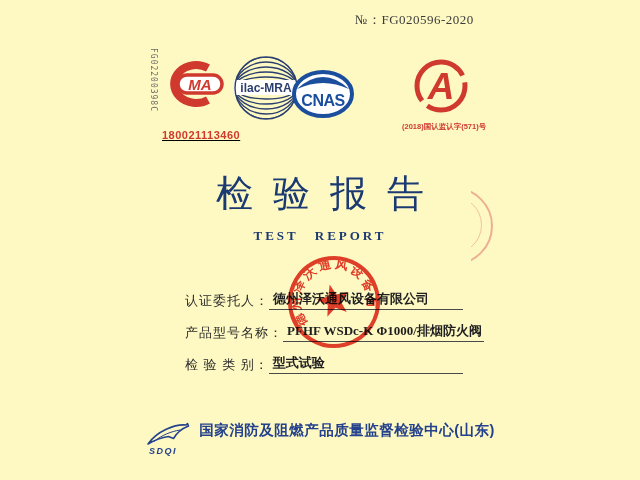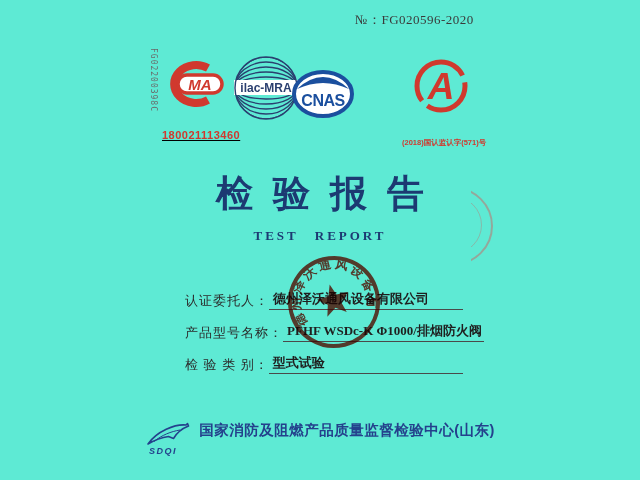--- a/index.html
+++ b/index.html
@@ -1,21 +1,21 @@
 <!DOCTYPE html>
 <html><head>
 <meta charset="utf-8">
 <style>
   html,body{margin:0;padding:0;}
   body{
     width:640px;height:480px;position:relative;overflow:hidden;
     background:#fefefe;
     font-family:"Liberation Sans", sans-serif;
   }
-  .page{position:absolute;inset:0;background:#5eead4;padding-left:19px;}
+  .page{position:absolute;inset:0;background:#fef9c3;padding-left:19px;}
 
   
   .report-no{
     position:absolute;left:355px;top:11px;
     font-family:"Liberation Serif", serif;
     font-size:13px;color:#3a3a3a;letter-spacing:.5px;white-space:nowrap;
   }
 
   
   .side-code{
@@ -27,26 +27,26 @@
 
   
   .cma-wrap{position:absolute;left:162px;top:56px;width:64px;text-align:center;text-decoration:underline;}
   .cma-number{font-size:11px;color:#d0392e;letter-spacing:.5px;margin-top:13px;font-weight:bold;white-space:nowrap;}
   .ilac-wrap{position:absolute;left:233px;top:55px;}
   .cnas-wrap{position:absolute;left:292px;top:69px;}
   .cnas-side{position:absolute;left:356px;top:66px;line-height:1.3;white-space:nowrap;}
   .cnas-side .cn{font-size:9px;font-weight:bold;color:#8a3030;}
   .cnas-side .en{font-size:8px;color:#4d4d4d;letter-spacing:.3px;}
   .cal-wrap{position:absolute;left:402px;top:58px;width:78px;text-align:center;}
-  .cal-number{font-size:7.5px;color:#d0392e;margin-top:20px;white-space:nowrap;font-weight:bold;text-align:right;}
+  .cal-number{font-size:7.5px;color:#d0392e;margin-top:4px;white-space:nowrap;font-weight:bold;text-align:right;}
 
   
   .title-block{position:absolute;left:0;right:0;top:169px;text-align:center;}
   .title-cn{
-    font-size:37px;font-weight:700;color:#1c3a72;
+    font-size:37px;font-weight:400;color:#1c3a72;
     letter-spacing:20px;text-indent:20px;white-space:nowrap;
   }
   .title-en{
     margin-top:9px;
     font-family:"Liberation Serif", serif;
     font-size:13px;font-weight:700;color:#1c3a72;
     letter-spacing:3px;word-spacing:10px;
   }
 
   

